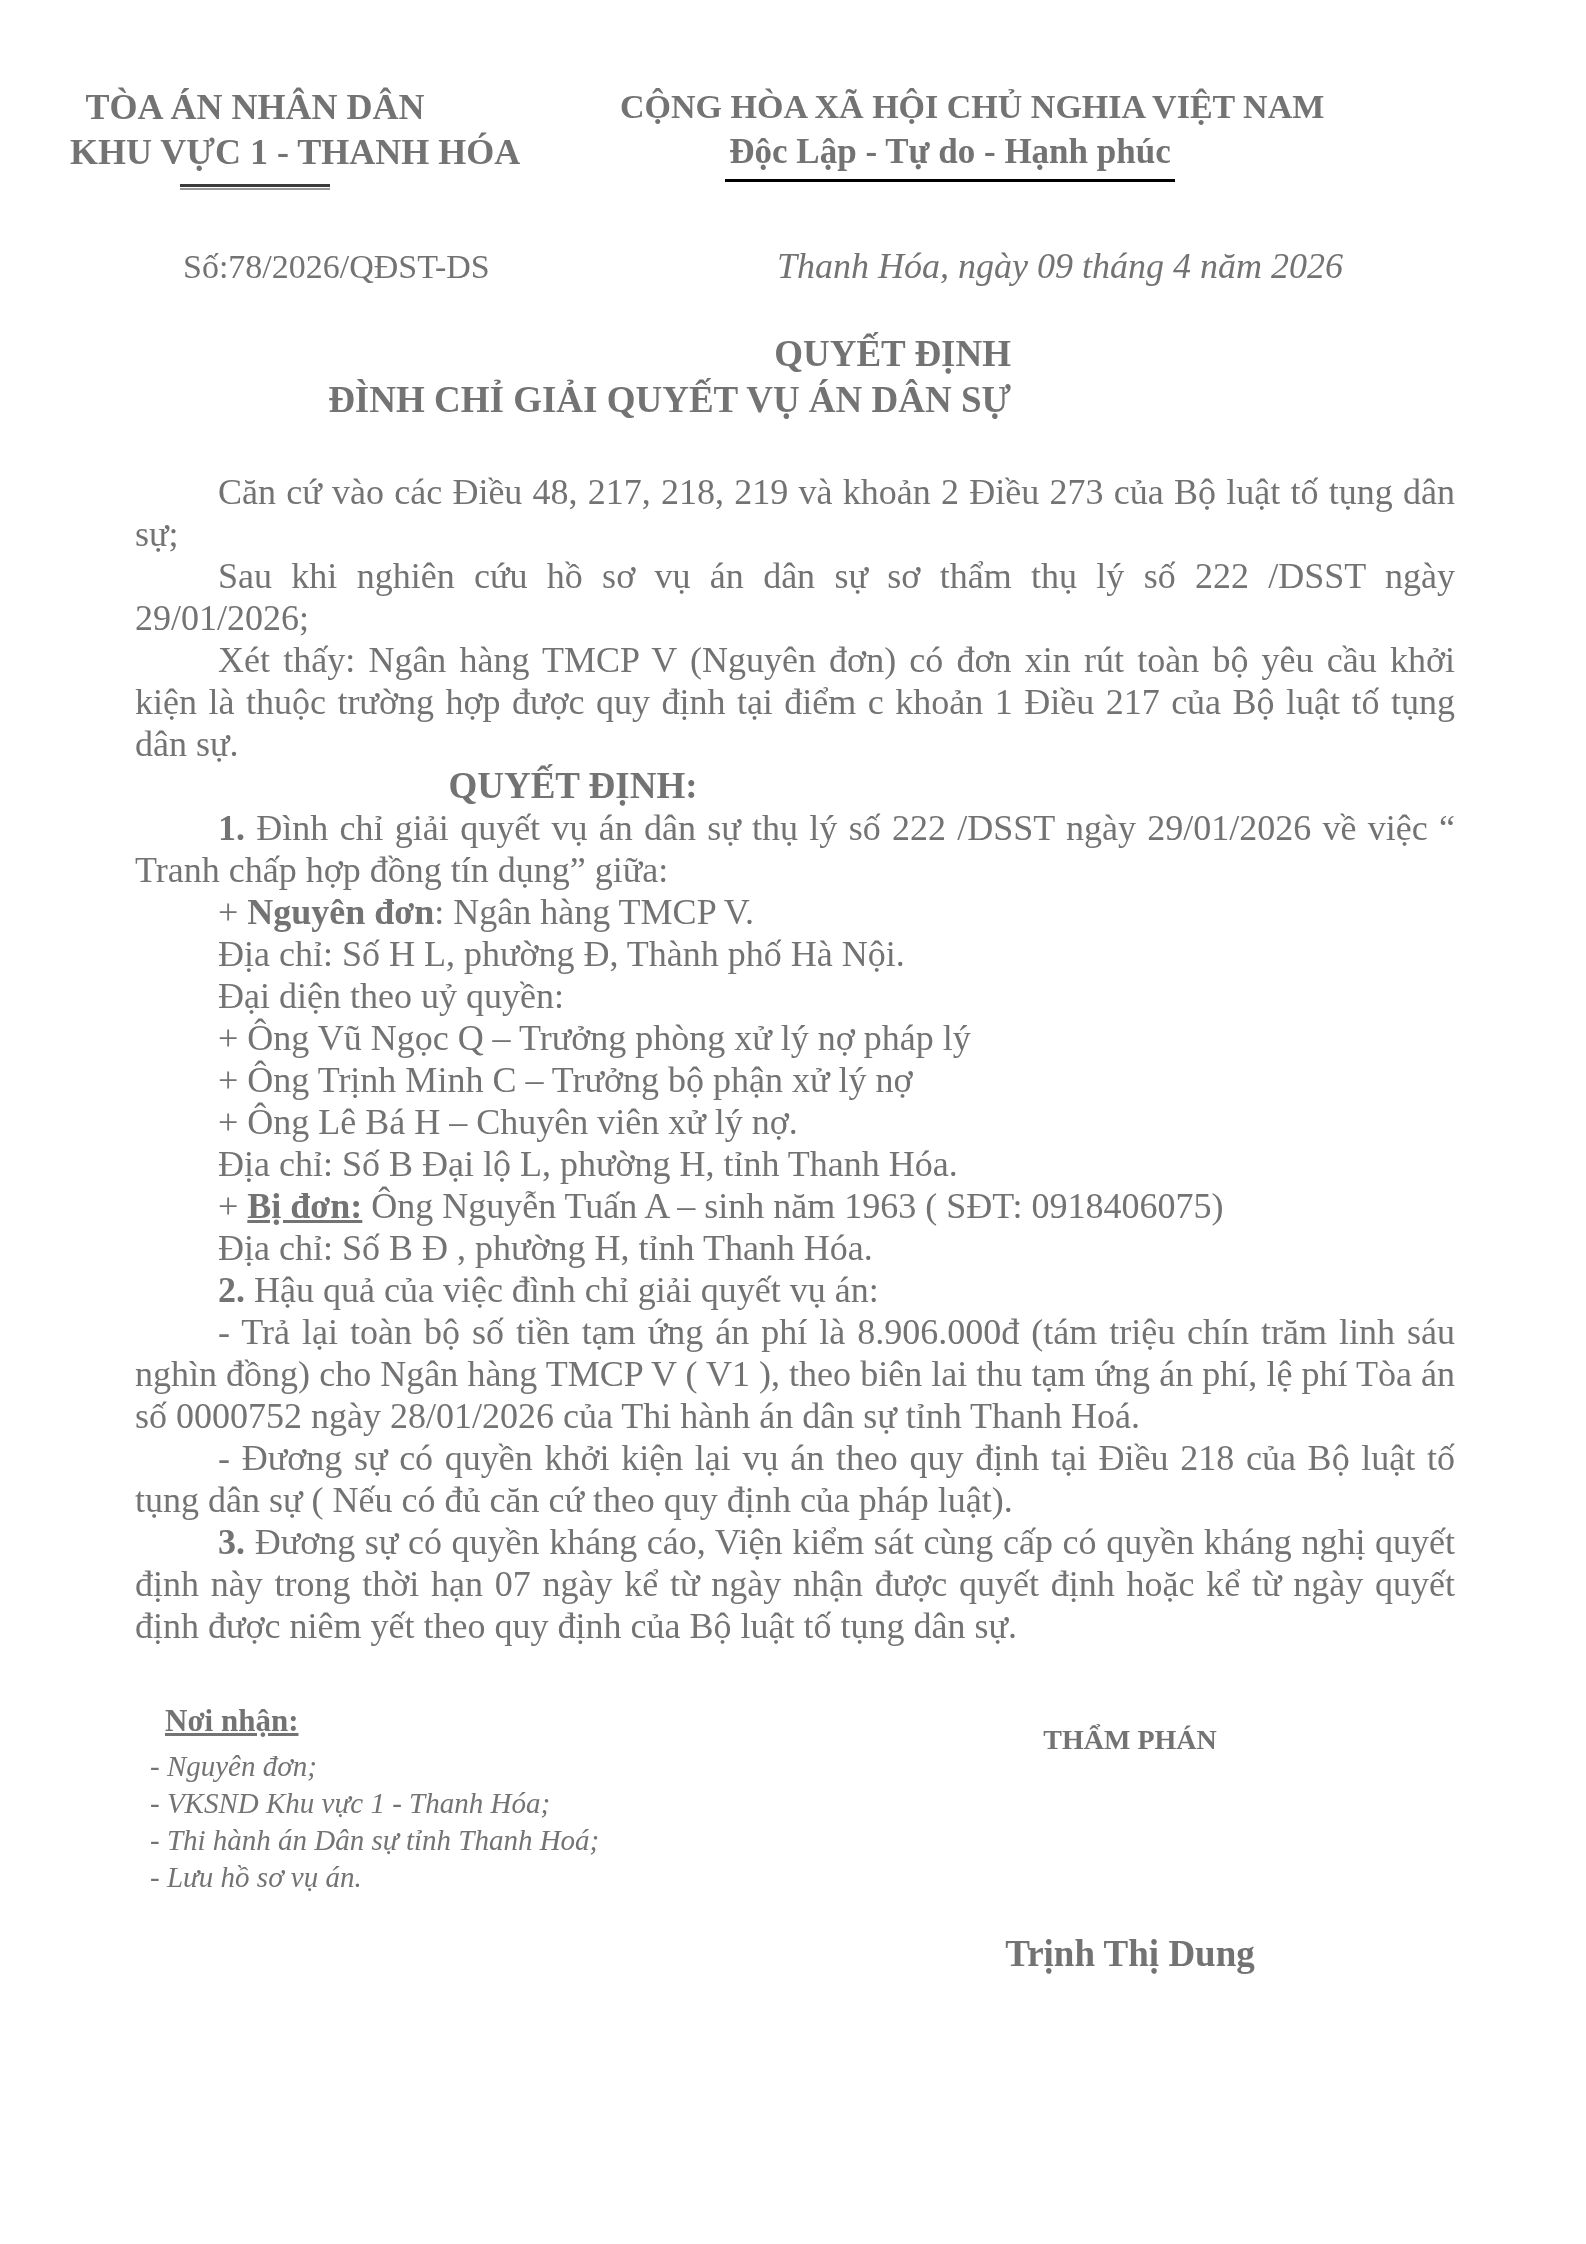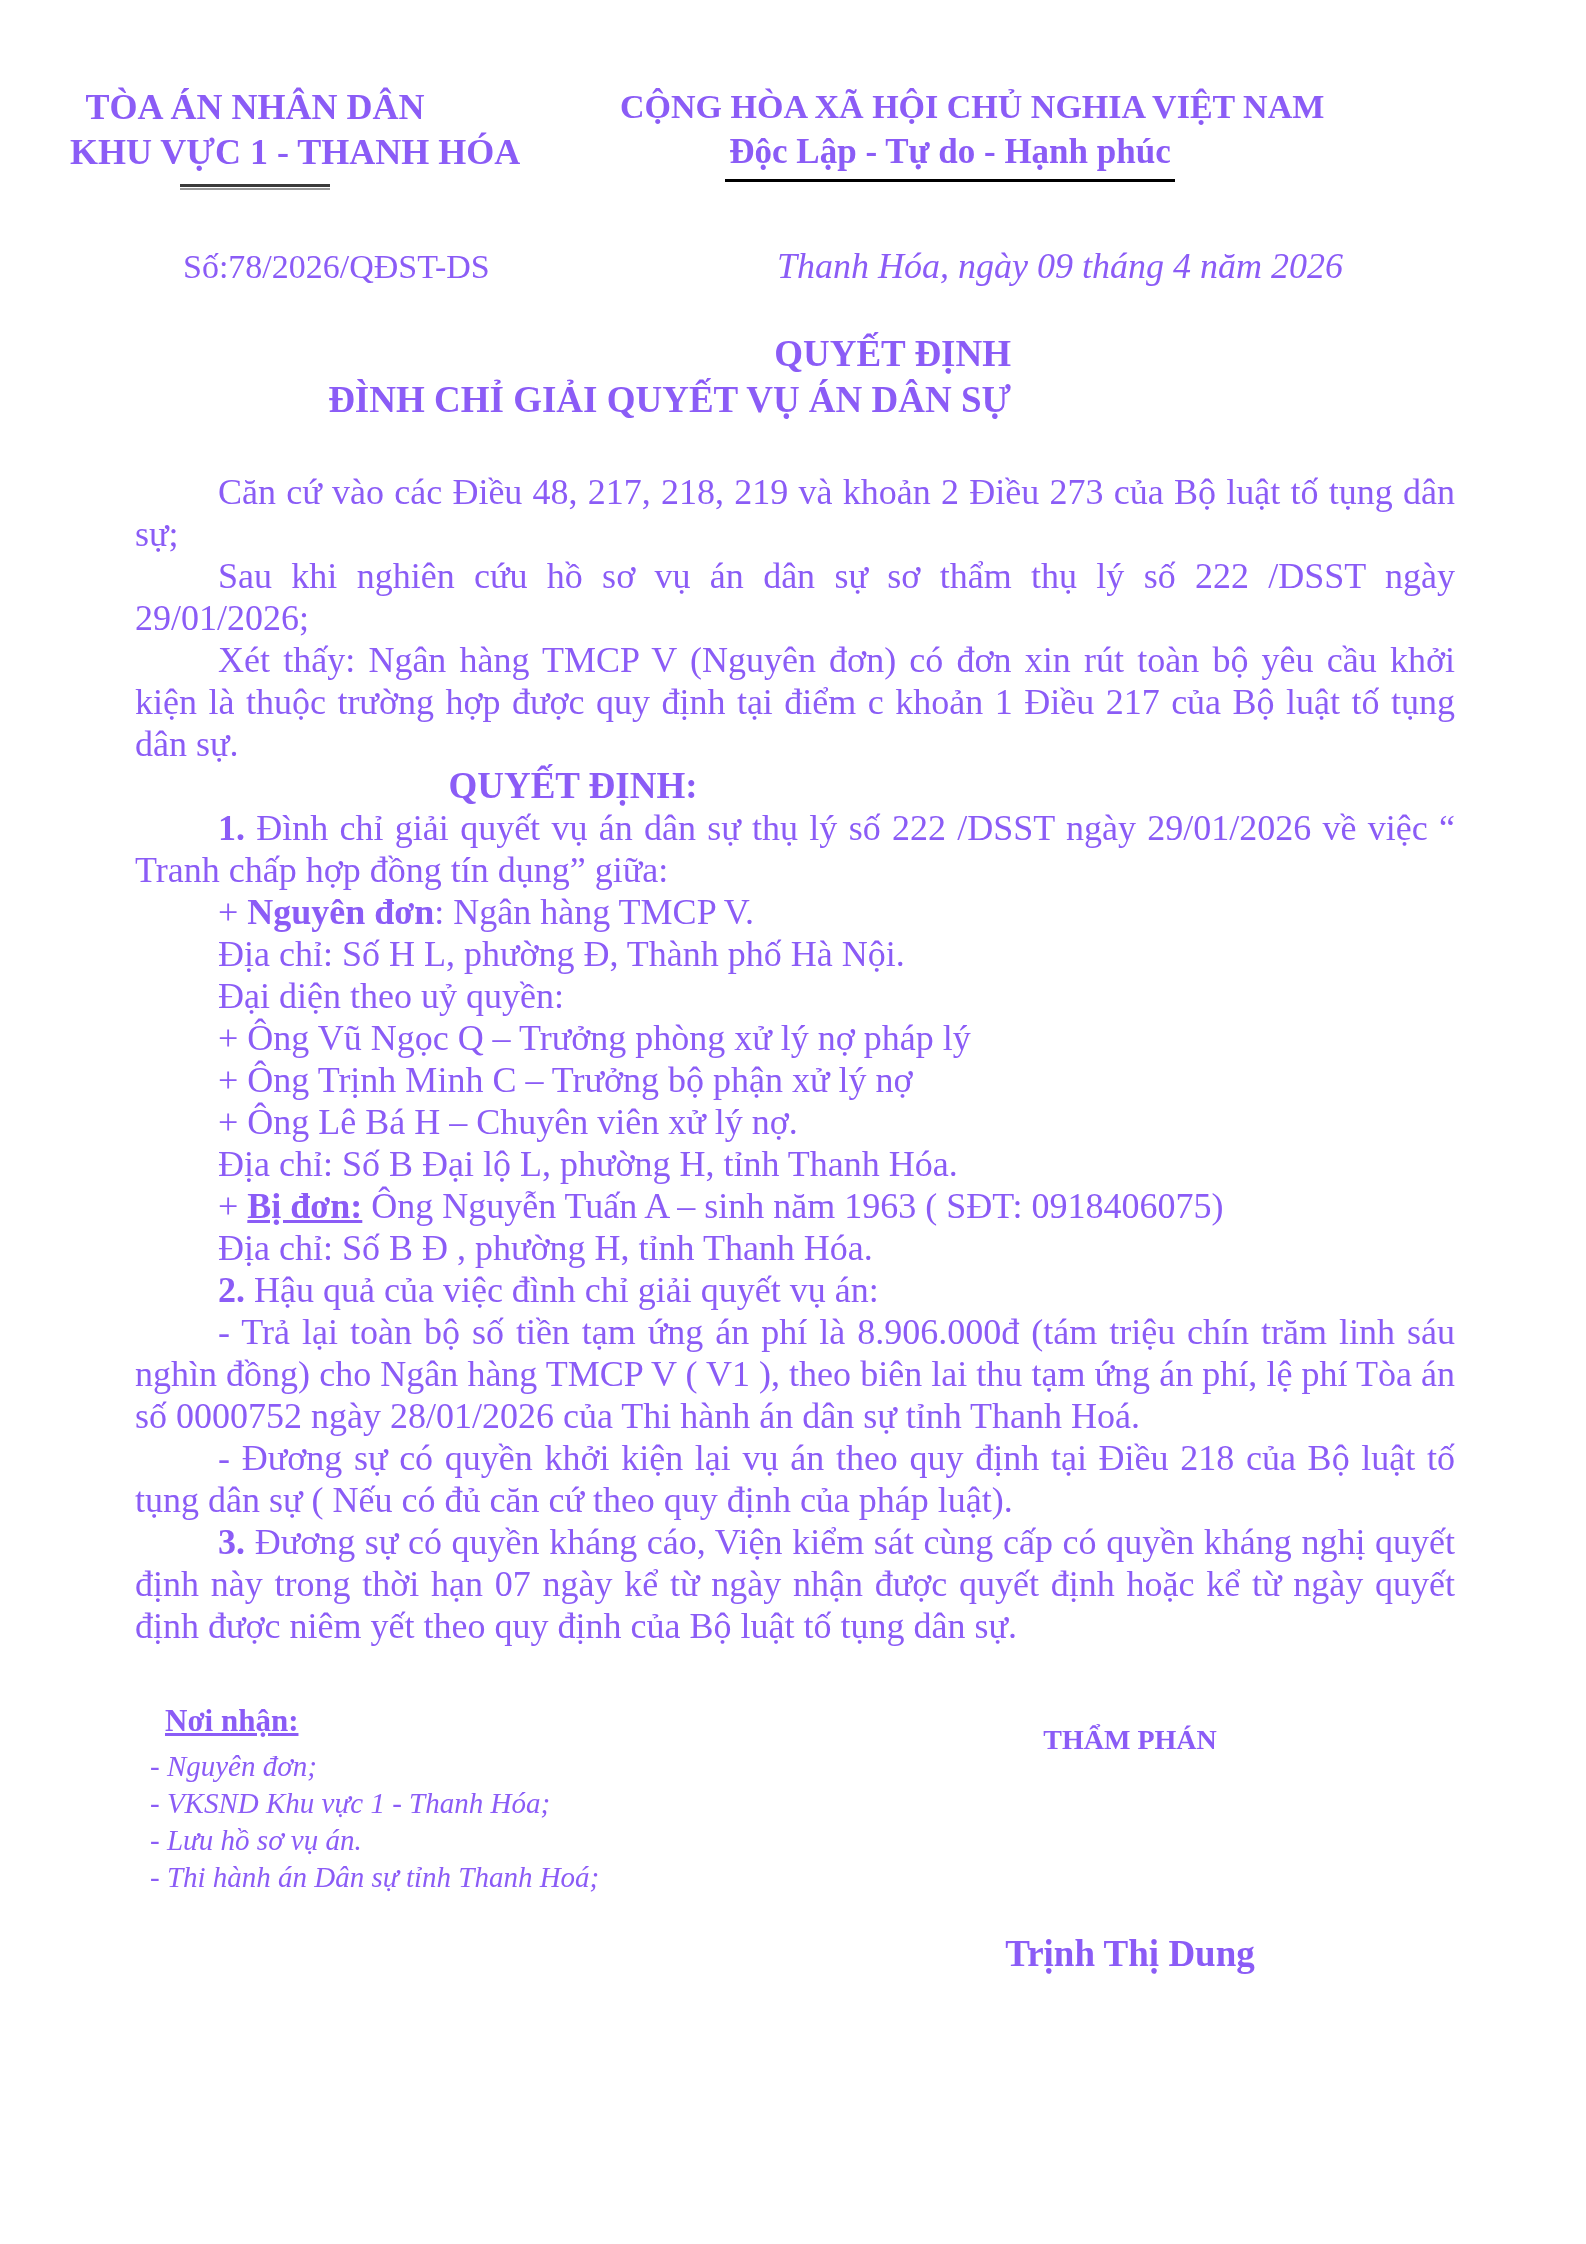--- a/index.html
+++ b/index.html
@@ -1,21 +1,21 @@
 <!DOCTYPE html>
 <html><head>
 <meta charset="utf-8">
 <style>
   * { margin:0; padding:0; box-sizing:border-box; }
   html, body { background:#ffffff; }
   .page {
     position:relative;
     width:1586px; height:2244px;
     background:#ffffff;
-    color:#8b5cf6;
+    color:#737373;
     font-family:"Liberation Serif","DejaVu Serif",serif;
     overflow:hidden;
   }
   
   .header { position:absolute; top:85px; left:0; width:100%; height:250px; }
   .court-block { position:absolute; left:70px; top:0; width:370px; text-align:center; }
   .court-line { font-weight:bold; font-size:36px; line-height:45px; white-space:nowrap; }
   .double-rule {
     width:150px; height:6px; margin:9px auto 0;
     border-top:3px solid #3a3a3a; border-bottom:2px solid #999;
@@ -92,22 +92,22 @@
     <p class="para"><span>- Trả lại toàn bộ số tiền tạm ứng án phí là 8.906.000đ (tám triệu chín trăm linh sáu nghìn đồng) cho Ngân hàng TMCP V ( V1 ), theo biên lai thu tạm ứng án phí, lệ phí Tòa án số 0000752 ngày 28/01/2026 của Thi hành án dân sự tỉnh Thanh Hoá.</span></p>
     <p class="para"><span>- Đương sự có quyền khởi kiện lại vụ án theo quy định tại Điều 218 của Bộ luật tố tụng dân sự ( Nếu có đủ căn cứ theo quy định của pháp luật).</span></p>
     <p class="para"><span class="b">3.</span><span> Đương sự có quyền kháng cáo, Viện kiểm sát cùng cấp có quyền kháng nghị quyết định này trong thời hạn 07 ngày kể từ ngày nhận được quyết định hoặc kể từ ngày quyết định được niêm yết theo quy định của Bộ luật tố tụng dân sự.</span></p>
   </div>
 
   <div class="footer">
     <div class="recipients">
       <span class="recipients-title">Nơi nhận:</span>
       <div class="recipient-item">- Nguyên đơn;</div>
       <div class="recipient-item">- VKSND Khu vực 1 - Thanh Hóa;</div>
+      <div class="recipient-item">- Thi hành án Dân sự tỉnh Thanh Hoá;</div>
       <div class="recipient-item">- Lưu hồ sơ vụ án.</div>
-      <div class="recipient-item">- Thi hành án Dân sự tỉnh Thanh Hoá;</div>
     </div>
     <div class="judge-block">
       <div class="judge-title">THẨM PHÁN</div>
       <div class="judge-name">Trịnh Thị Dung</div>
     </div>
   </div>
 
 </div>
 
 </body></html>

